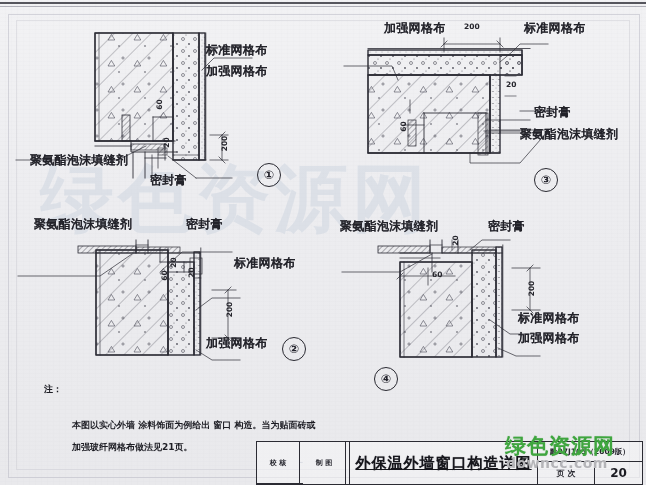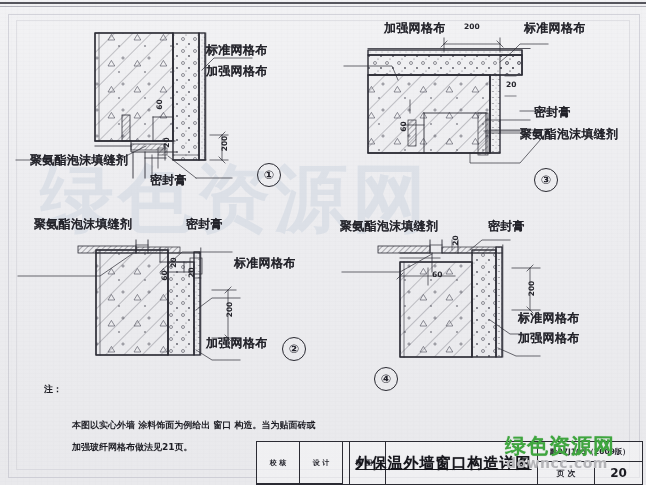--- a/index.html
+++ b/index.html
@@ -324,28 +324,20 @@
     <div class="tbLeft">
       <div class="tbRow">
         <div class="tbKey">校  核</div>
         <div class="tbSig">
           <svg class="sig" viewBox="0 0 54 13">
             <path d="M4 9 C8 3, 12 10, 16 4 M9 2 L12 11 M20 10 C24 2, 28 11, 33 3 M30 3 L36 10 M38 9 C42 3, 47 9, 50 4" stroke="#2a3a6a" stroke-width="1.1" fill="none" stroke-linecap="round"></path>
           </svg>
         </div>
       </div>
       <div class="tbRow">
-        <div class="tbKey">设  计</div>
-        <div class="tbSig">
-          <svg class="sig" viewBox="0 0 54 13">
-            <path d="M3 4 L10 4 L10 11 M14 9 C18 2, 22 11, 26 4 M22 3 L27 10 M31 10 C36 2, 40 10, 45 3 M42 4 L48 11" stroke="#2a3a6a" stroke-width="1.1" fill="none" stroke-linecap="round"></path>
-          </svg>
-        </div>
-      </div>
-      <div class="tbRow">
         <div class="tbKey">制  图</div>
         <div class="tbSig"></div>
       </div>
     </div>
     <div class="tbMid">
       <div class="tbTitle">外保温外墙窗口构造详图</div>
     </div>
     <div class="tbRight">
       <div class="tbCode">黔07J105（2009版）</div>
       <div class="tbPageRow">

